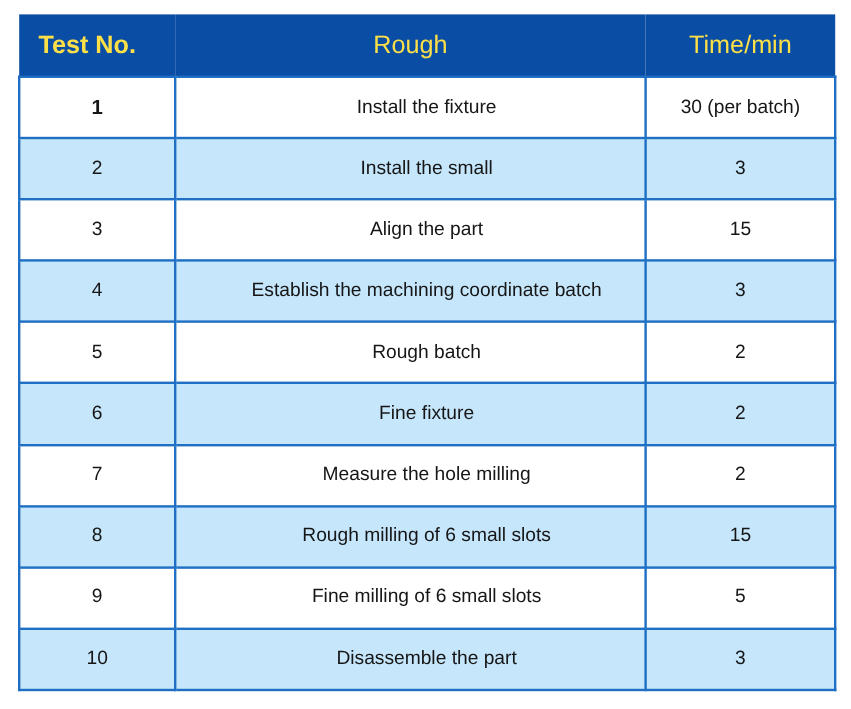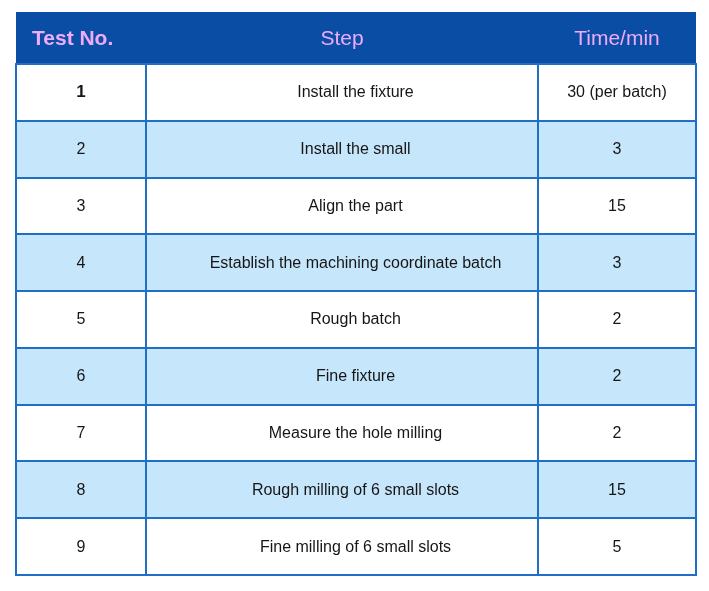--- a/index.html
+++ b/index.html
@@ -25,21 +25,21 @@
     height: 564px;
     border-collapse: collapse;
     table-layout: fixed;
   }
   table.process-table col.col-test { width: 130px; }
   table.process-table col.col-step { width: 392px; }
   table.process-table col.col-time { width: 158px; }
 
   thead th {
     background: #0a4da4;
-    color: #f0abfc;
+    color: #fde047;
     font-weight: normal;
     font-size: 21px;
     height: 52px;
     padding: 0 6px;
     text-align: center;
     vertical-align: middle;
     border: none;
     box-sizing: border-box;
   }
   thead th.th-test {
@@ -79,21 +79,21 @@
 <div id="table-wrap">
   <table class="process-table">
     <colgroup>
       <col class="col-test">
       <col class="col-step">
       <col class="col-time">
     </colgroup>
     <thead>
       <tr>
         <th class="th-test">Test No.</th>
-        <th class="th-step">Step</th>
+        <th class="th-step">Rough</th>
         <th class="th-time">Time/min</th>
       </tr>
     </thead>
     <tbody id="table-body">
         <tr class="first-row">
           <td class="cell-test">1</td>
           <td class="cell-step">Install the fixture</td>
           <td class="cell-time">30 (per batch)</td>
         </tr>
         <tr class="alt">
@@ -129,15 +129,20 @@
         <tr class="alt">
           <td class="cell-test">8</td>
           <td class="cell-step">Rough milling of 6 small slots</td>
           <td class="cell-time">15</td>
         </tr>
         <tr>
           <td class="cell-test">9</td>
           <td class="cell-step">Fine milling of 6 small slots</td>
           <td class="cell-time">5</td>
         </tr>
+        <tr class="alt">
+          <td class="cell-test">10</td>
+          <td class="cell-step">Disassemble the part</td>
+          <td class="cell-time">3</td>
+        </tr>
       </tbody>
   </table>
 </div>
 
 </body></html>

